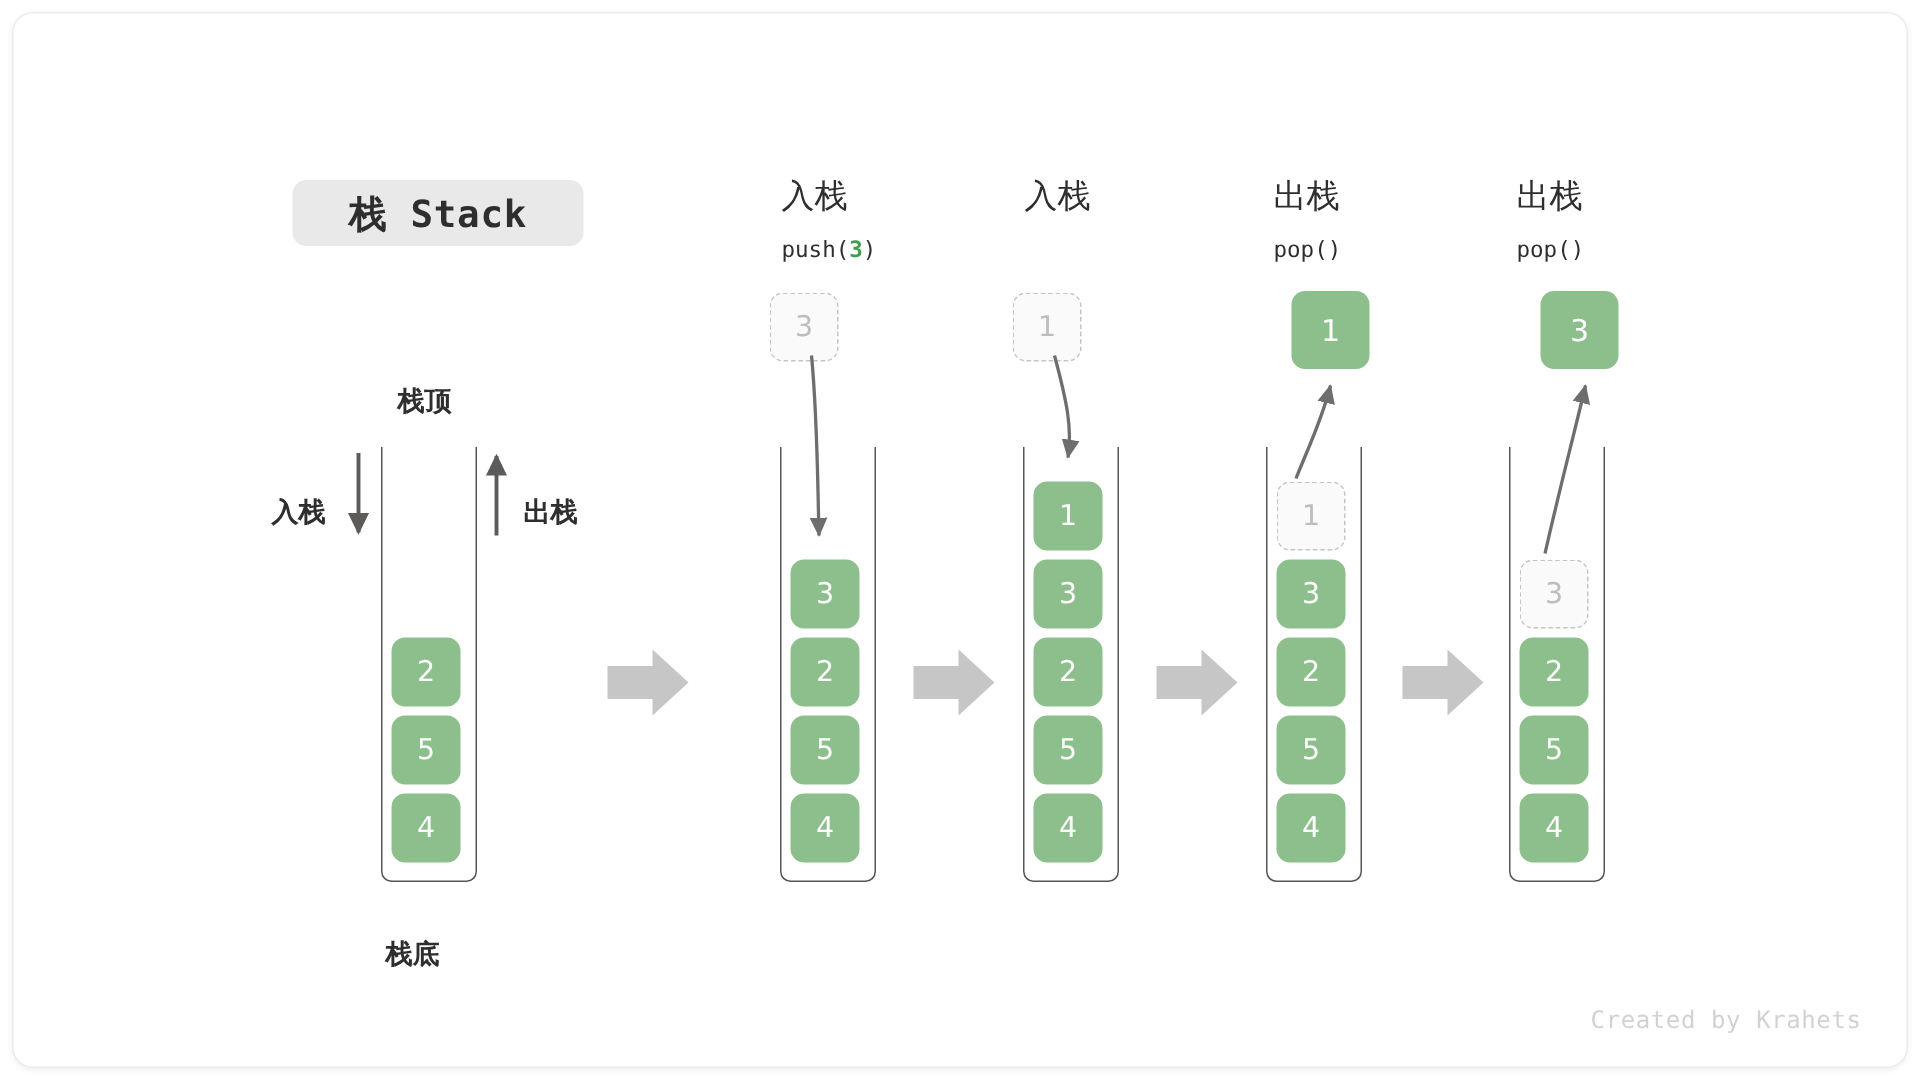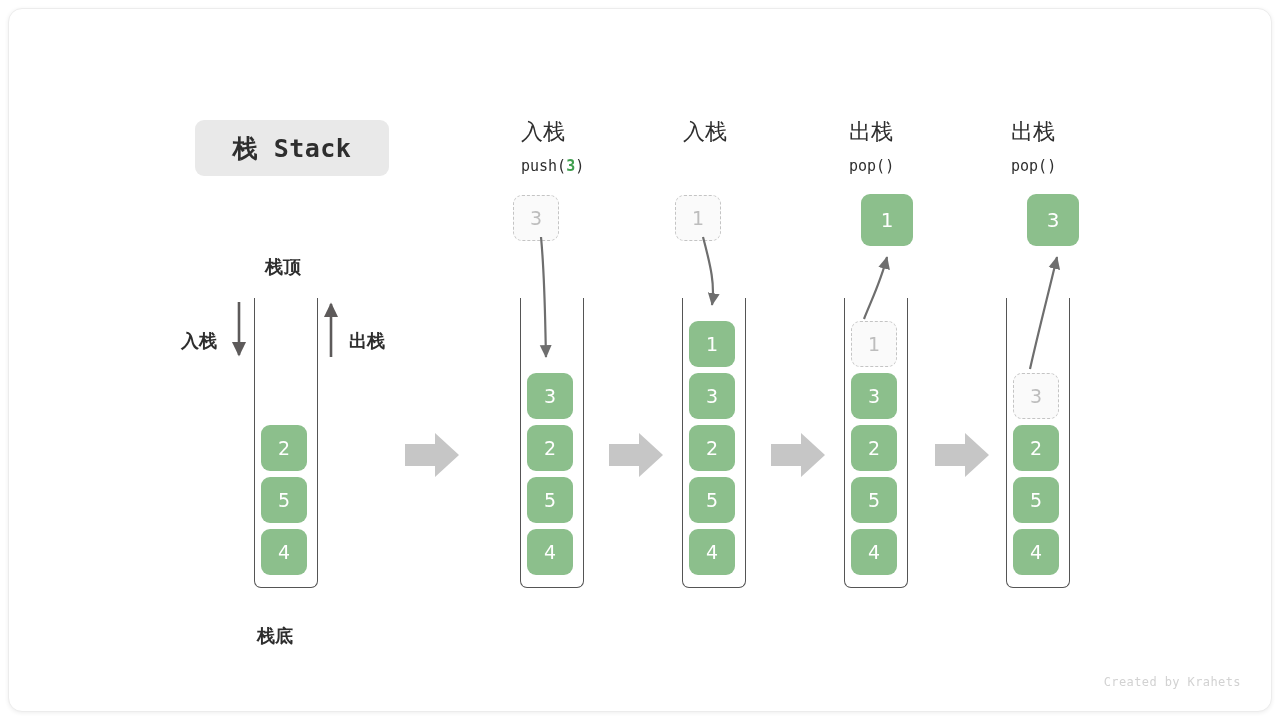--- a/index.html
+++ b/index.html
@@ -17,21 +17,21 @@
     border: 1px solid #ececec;
     border-radius: 14px;
     box-shadow: 0 1px 4px rgba(0,0,0,0.07);
     overflow: hidden;
   }
   .abs { position: absolute; }
 
   
   #title-badge {
     left: 186px; top: 111px;
-    width: 194px; height: 56px;
+    width: 194px; height: 44px;
     background: #e9e9e9;
     border-radius: 9px;
     display: flex; align-items: center; justify-content: center;
   }
   #title-badge .t {
     font-family: "DejaVu Sans Mono", "Liberation Mono", monospace;
     font-size: 25px; font-weight: bold; color: #2e2e2e;
     letter-spacing: 0.5px;
   }
 
@@ -94,21 +94,21 @@
     color: #ffffff;
     width: 52px; height: 52px;
     border-radius: 9px;
     font-size: 20px;
   }
 
   
   #footer {
     right: 30px; bottom: 22px;
     font-family: "DejaVu Sans Mono", "Liberation Mono", monospace;
-    font-size: 12px; color: #d2d2d2; letter-spacing: 0.4px;
+    font-size: 16px; color: #d2d2d2; letter-spacing: 0.4px;
     white-space: nowrap;
   }
 
   svg.overlay { position: absolute; left: 0; top: 0; width: 1264px; height: 704px; pointer-events: none; }
 </style>
 </head>
 <body>
 
 <div id="frame">
 

